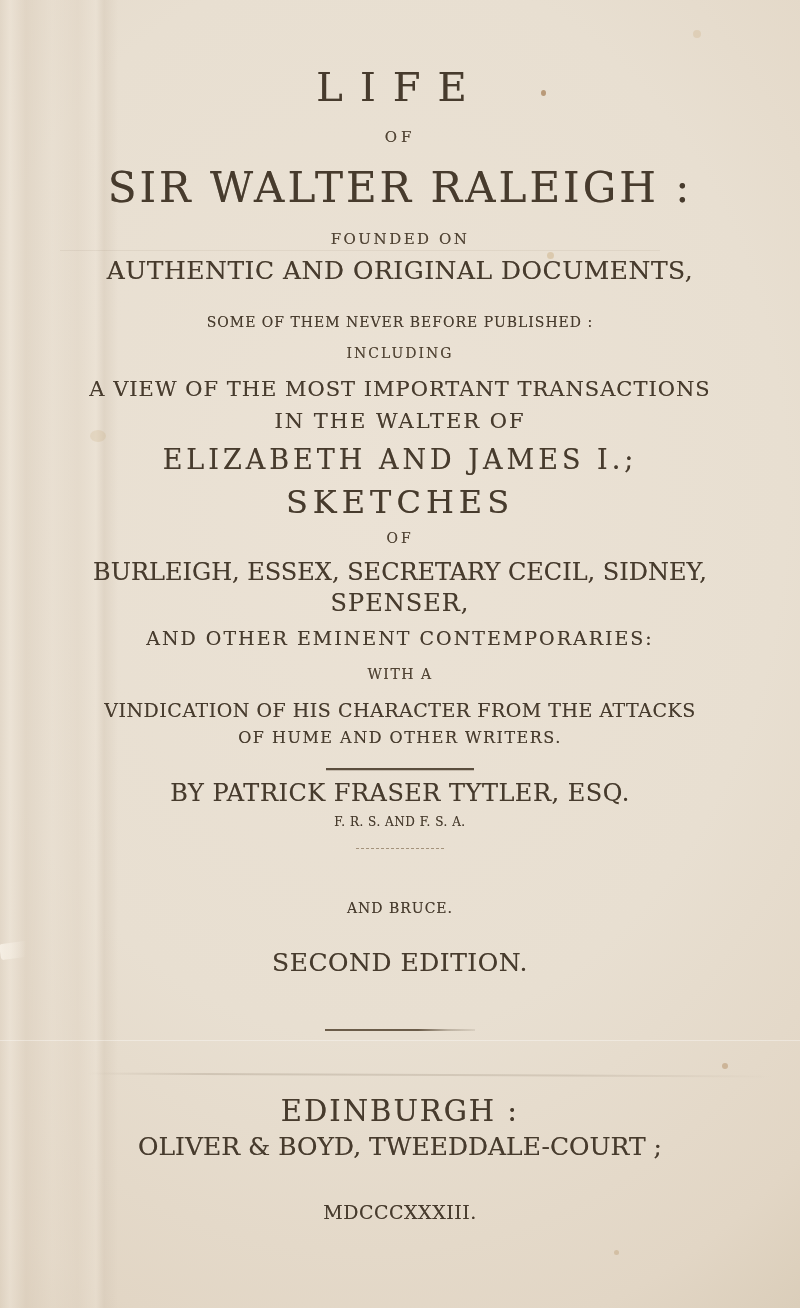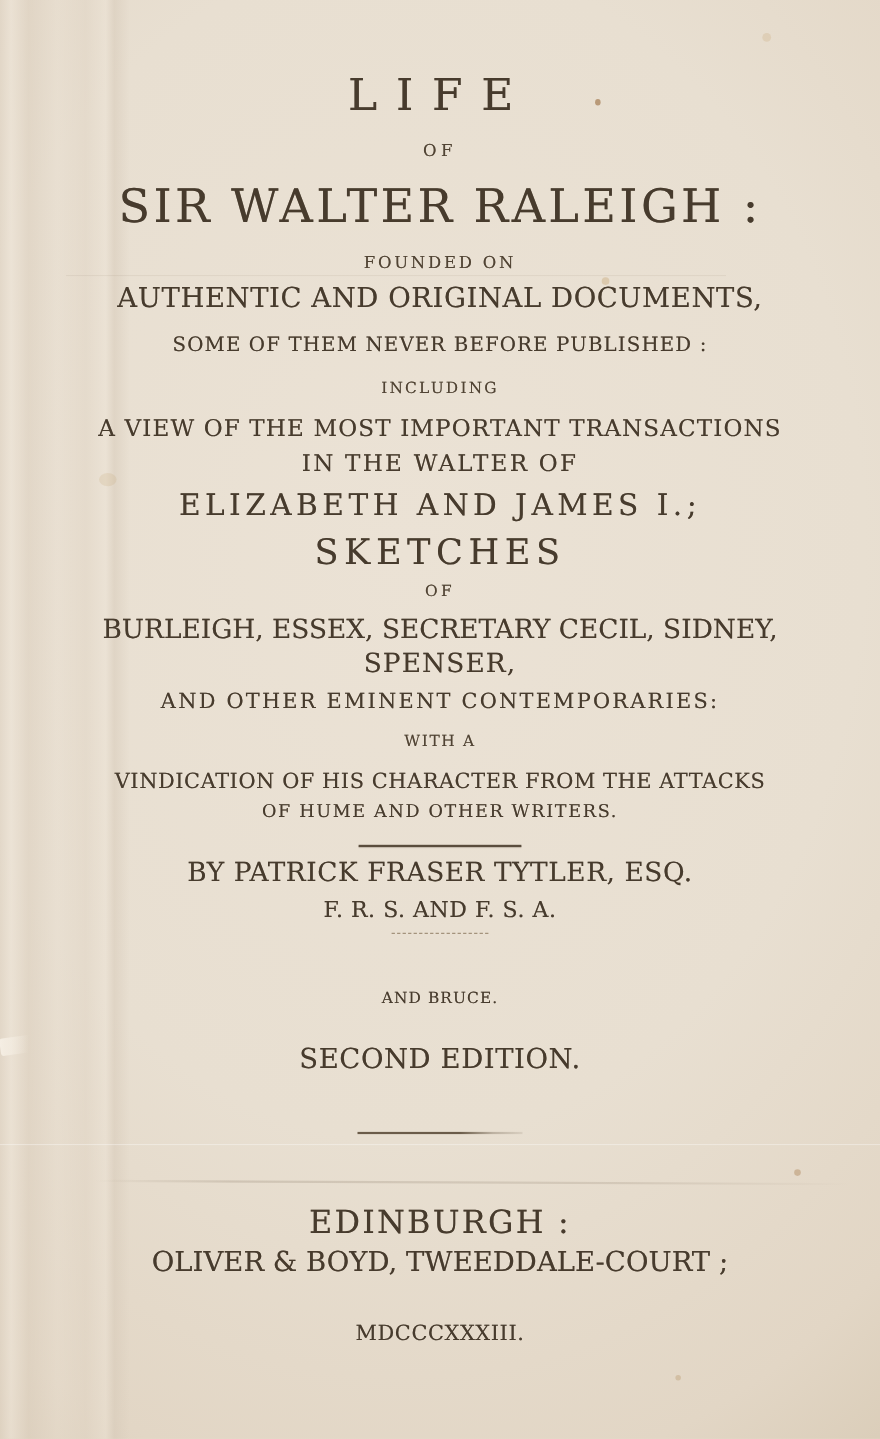--- a/index.html
+++ b/index.html
@@ -22,35 +22,35 @@
   .line{
     position:absolute;left:50%;transform:translateX(-50%);
     white-space:nowrap;font-weight:normal;color:#473b2d;
     text-shadow:0 0 .6px rgba(71,59,45,.55);
   }
   .l00{top:64px;  font-size:40px; letter-spacing:17px;}
   .l01{top:128px; font-size:15px; letter-spacing:4px; color:#514434;}
   .l02{top:163px; font-size:42px; letter-spacing:3px;}
   .l03{top:230px; font-size:15px; letter-spacing:2.5px; color:#514434;}
   .l04{top:256px; font-size:25px; letter-spacing:.5px;}
-  .l05{top:303px; font-size:18px; letter-spacing:1px;}
+  .l05{top:314px; font-size:14px; letter-spacing:1px;}
   .l06{top:345px; font-size:14px; letter-spacing:2px; color:#514434;}
   .l07{top:377px; font-size:21px; letter-spacing:1px;}
   .l08{top:409px; font-size:21px; letter-spacing:2px;}
   .l09{top:444px; font-size:27px; letter-spacing:4px;}
   .l10{top:483px; font-size:32px; letter-spacing:5px;}
   .l11{top:530px; font-size:14px; letter-spacing:3px; color:#514434;}
   .l12{top:558px; font-size:24px; letter-spacing:0px;}
   .l13{top:589px; font-size:24px; letter-spacing:1px;}
   .l14{top:627px; font-size:19px; letter-spacing:2px;}
   .l15{top:666px; font-size:14px; letter-spacing:1.5px; color:#514434;}
   .l16{top:699px; font-size:19px; letter-spacing:.5px;}
   .l17{top:728px; font-size:16px; letter-spacing:1.5px;}
   .l18{top:779px; font-size:24px; letter-spacing:.5px;}
-  .l19{top:815px; font-size:20px; letter-spacing:.5px;}
+  .l19{top:815px; font-size:12px; letter-spacing:.5px;}
   .l20{top:877px; font-size:14px; letter-spacing:.8px;}
   .l21{top:900px; font-size:14px; letter-spacing:1px;}
   .l22{top:948px; font-size:25px; letter-spacing:.5px;}
   .l23{top:1094px;font-size:29px; letter-spacing:2px;}
   .l24{top:1132px;font-size:25px; letter-spacing:0px;}
   .l25{top:1168px;font-size:22px; letter-spacing:.5px;}
   .l26{top:1201px;font-size:19px; letter-spacing:.5px;}
 
   .rule{position:absolute;left:50%;transform:translateX(-50%);}
   .rule1{top:768px;width:148px;height:2px;background:#5a4d3d;box-shadow:0 1px 0 rgba(90,77,61,.25);}

